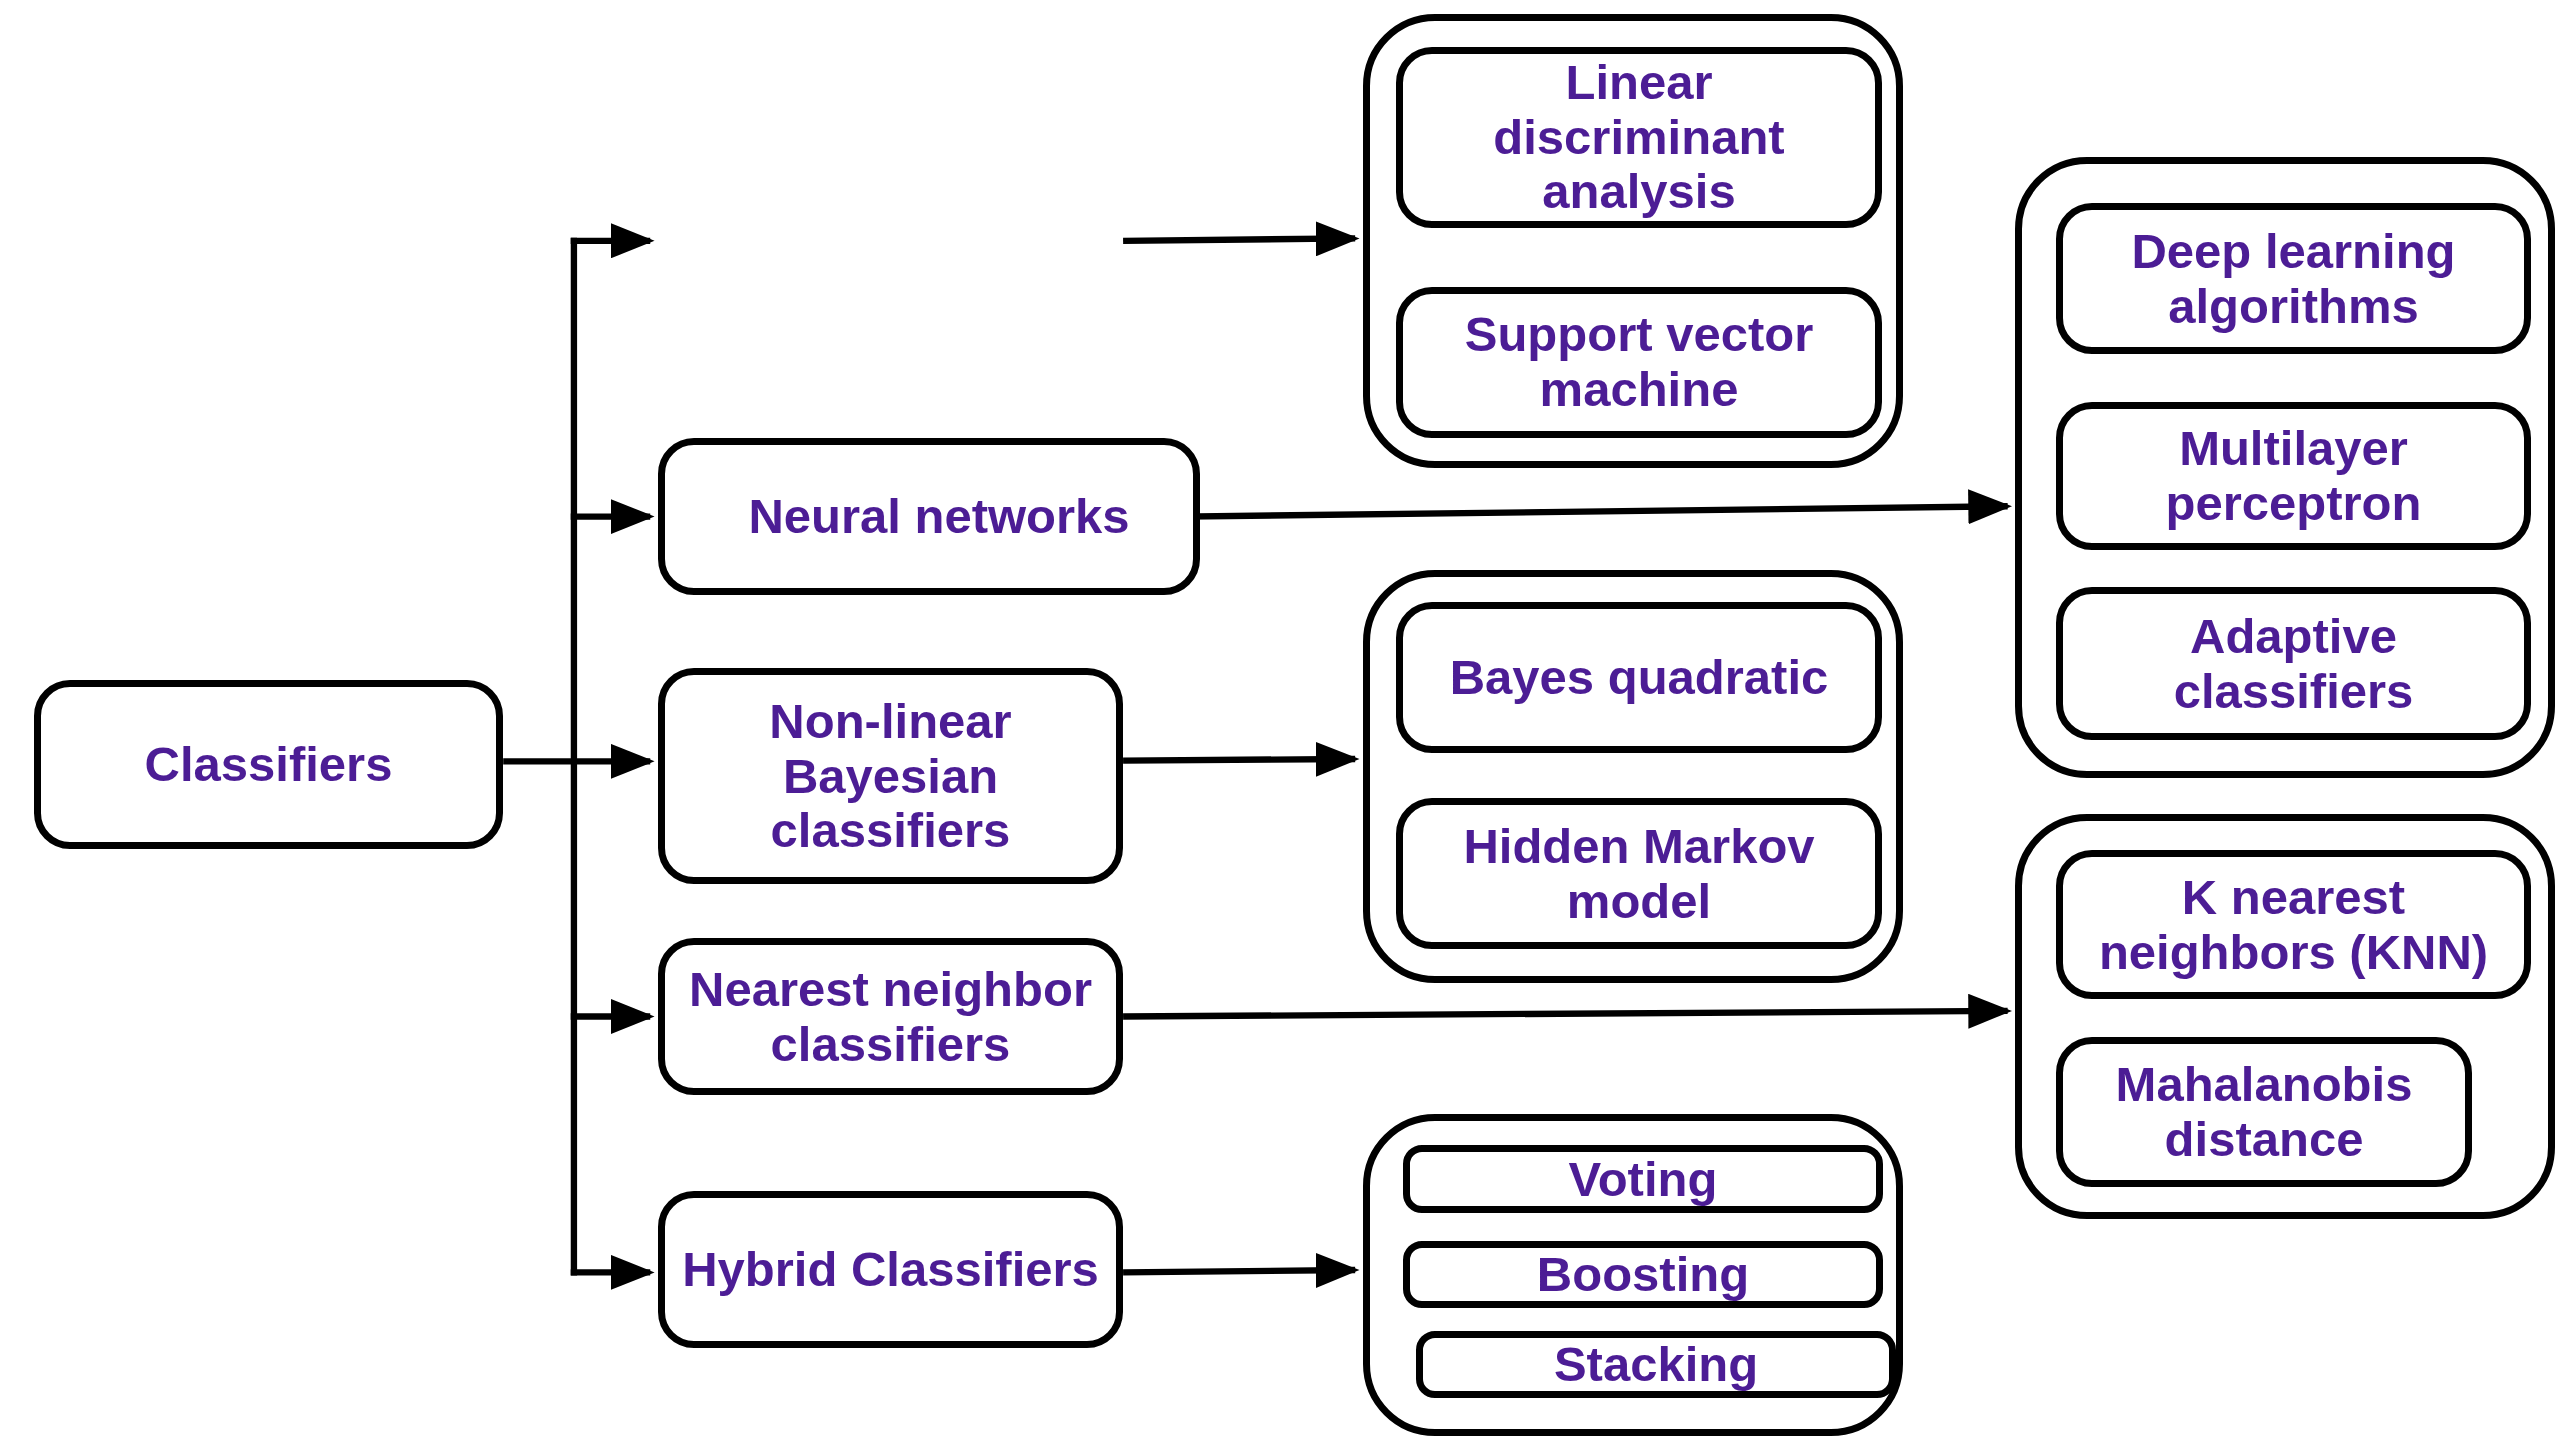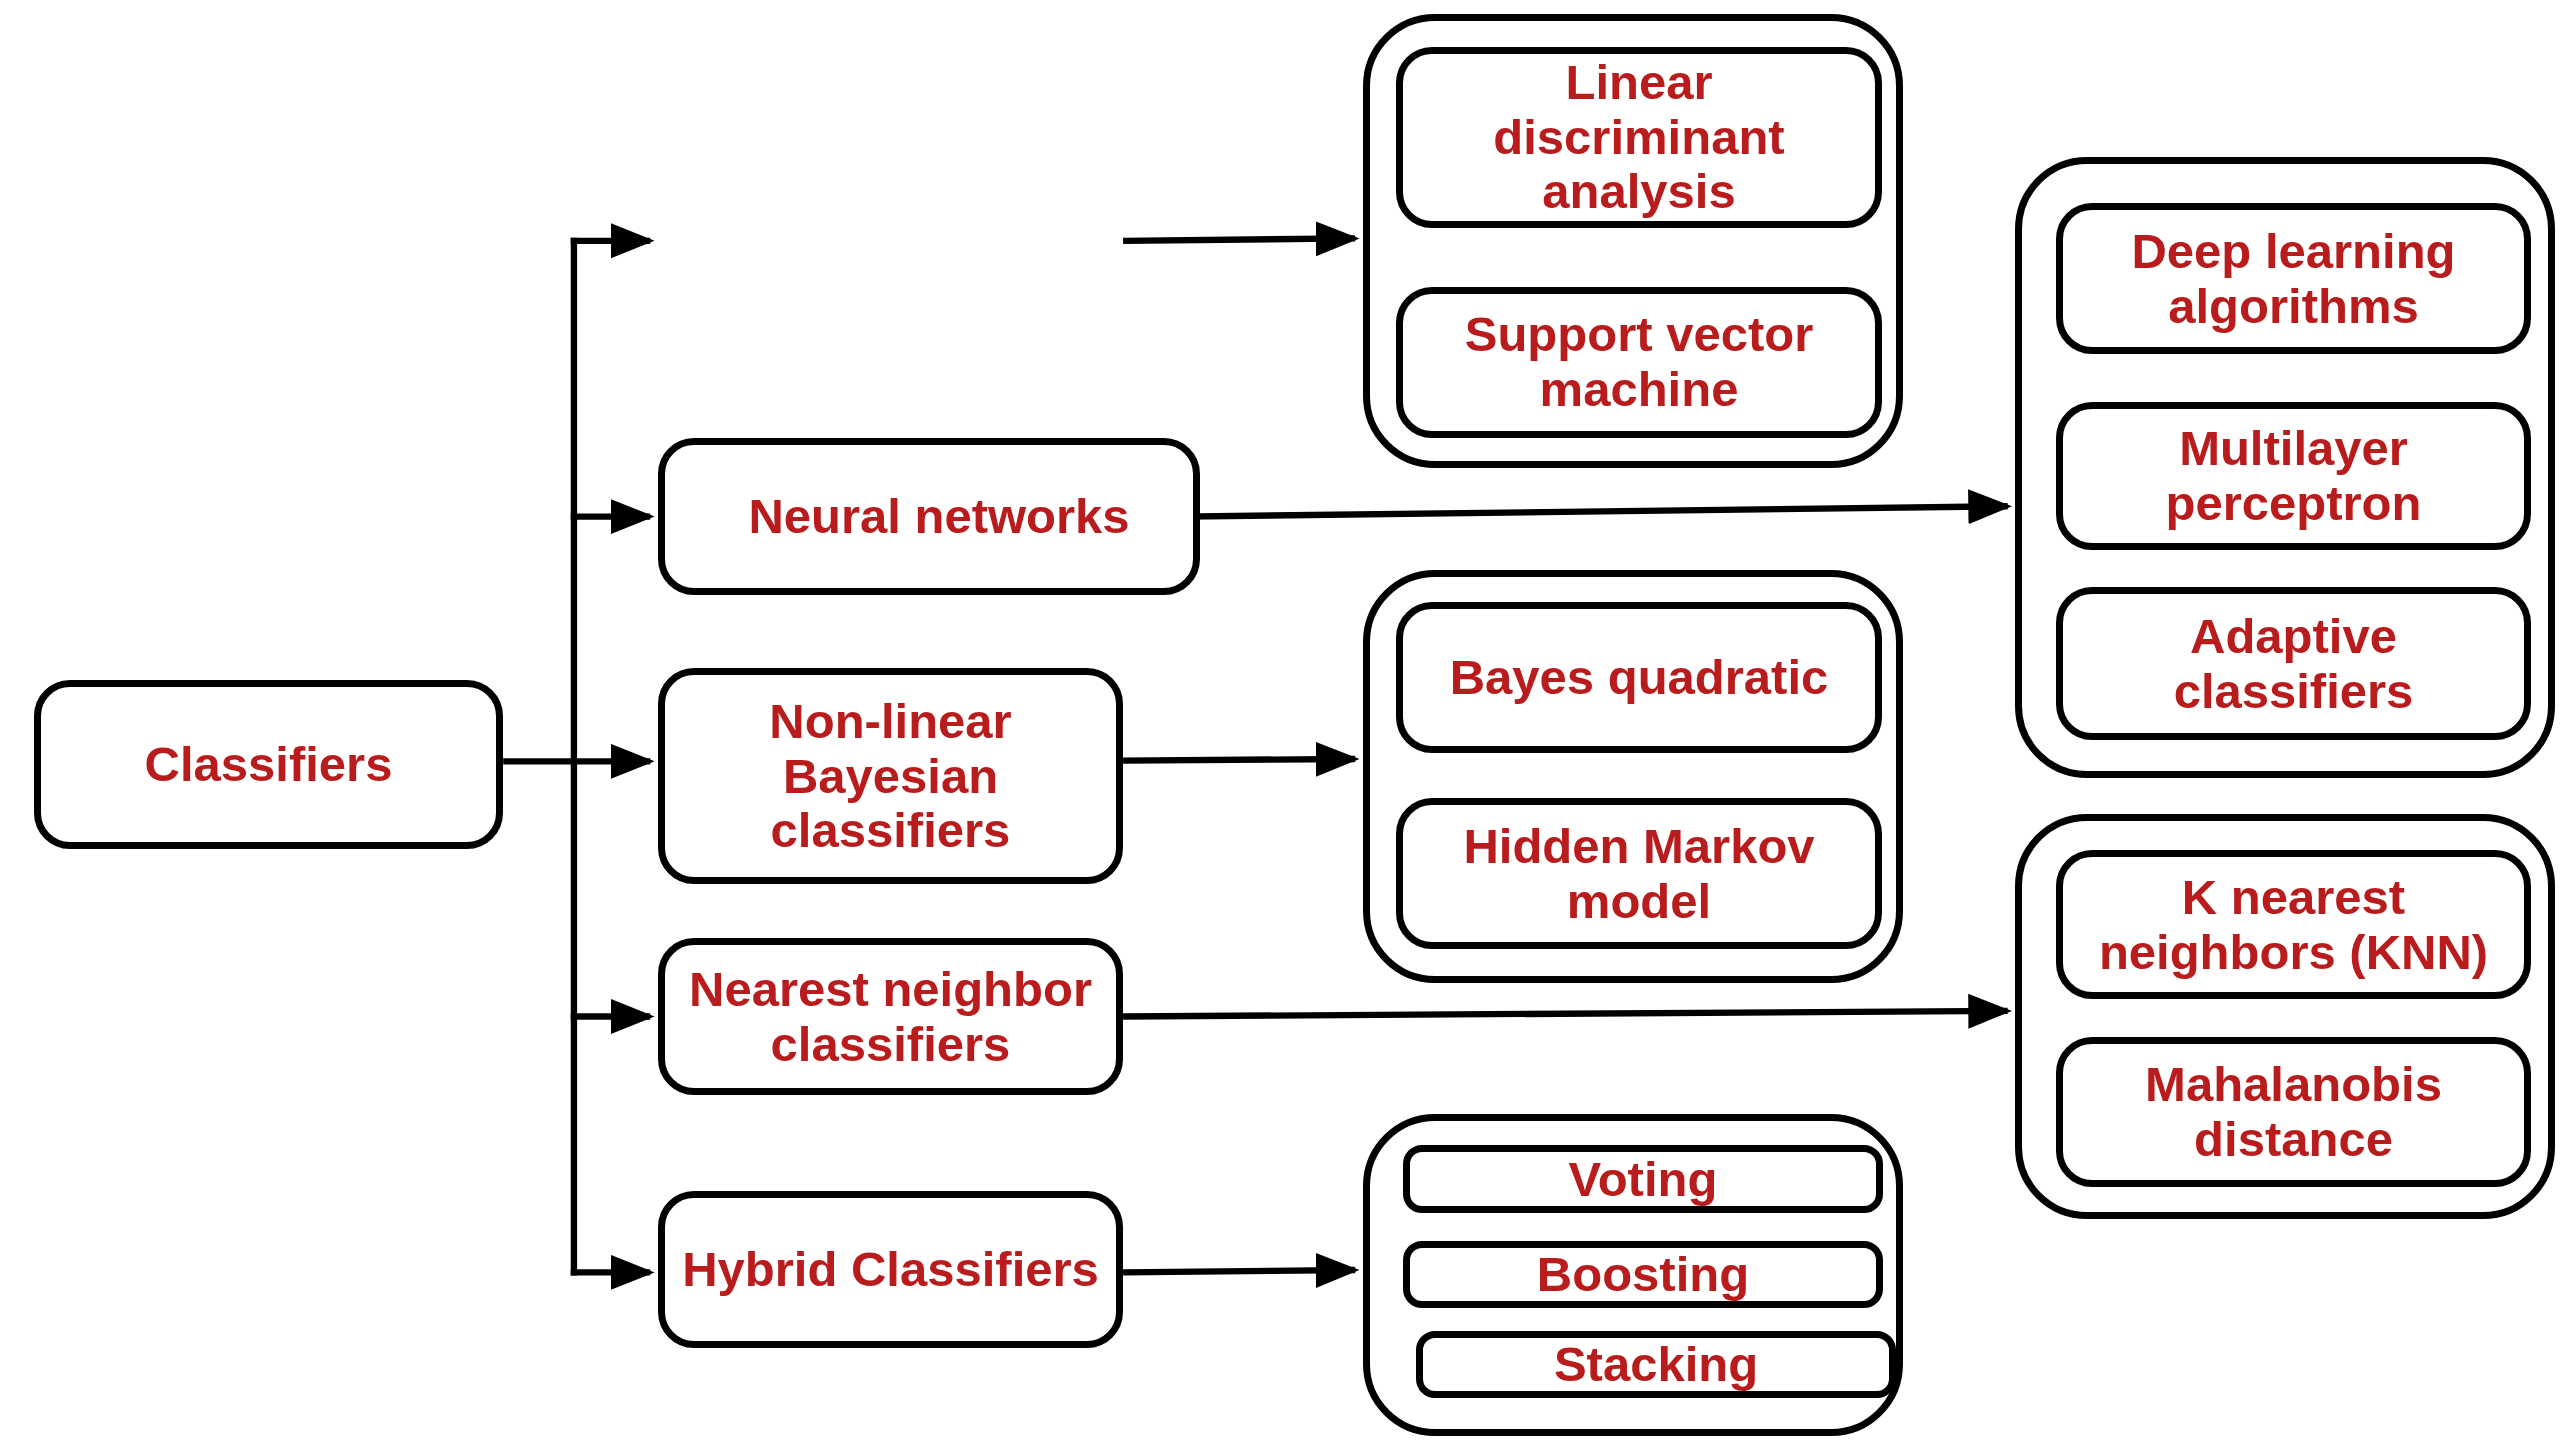--- a/index.html
+++ b/index.html
@@ -27,21 +27,21 @@
     display: flex;
     align-items: center;
     justify-content: center;
     text-align: center;
     box-sizing: border-box;
     background: #ffffff;
     border: 7.2px solid #000000;
     font-weight: bold;
     font-size: 49px;
     line-height: 1.12;
-    color: #b91c1c;
+    color: #4c1d95;
   }
   .node span, .leaf span {
     white-space: pre-line;
   }
   .node {
     border-radius: 36px;
   }
   .group {
     position: absolute;
     box-sizing: border-box;
@@ -139,21 +139,21 @@
       <span>Hidden Markov
 model</span>
     </div>
   </div>
 
   <div class="group" style="left:2015px; top:814px; width:540px; height:405px;">
     <div class="leaf" style="left:34px; top:29px; width:475px; height:149px;">
       <span>K nearest
 neighbors (KNN)</span>
     </div>
-    <div class="leaf" style="left:34px; top:216px; width:475px; height:150px;">
+    <div class="leaf" style="left:34px; top:216px; width:416px; height:150px;">
       <span>Mahalanobis
 distance</span>
     </div>
   </div>
 
   <div class="group" style="left:1363px; top:1114px; width:540px; height:322px;">
     <div class="leaf thin" style="left:33px; top:24px; width:480px; height:68px;">
       <span>Voting</span>
     </div>
     <div class="leaf thin" style="left:33px; top:120px; width:480px; height:67px;">

